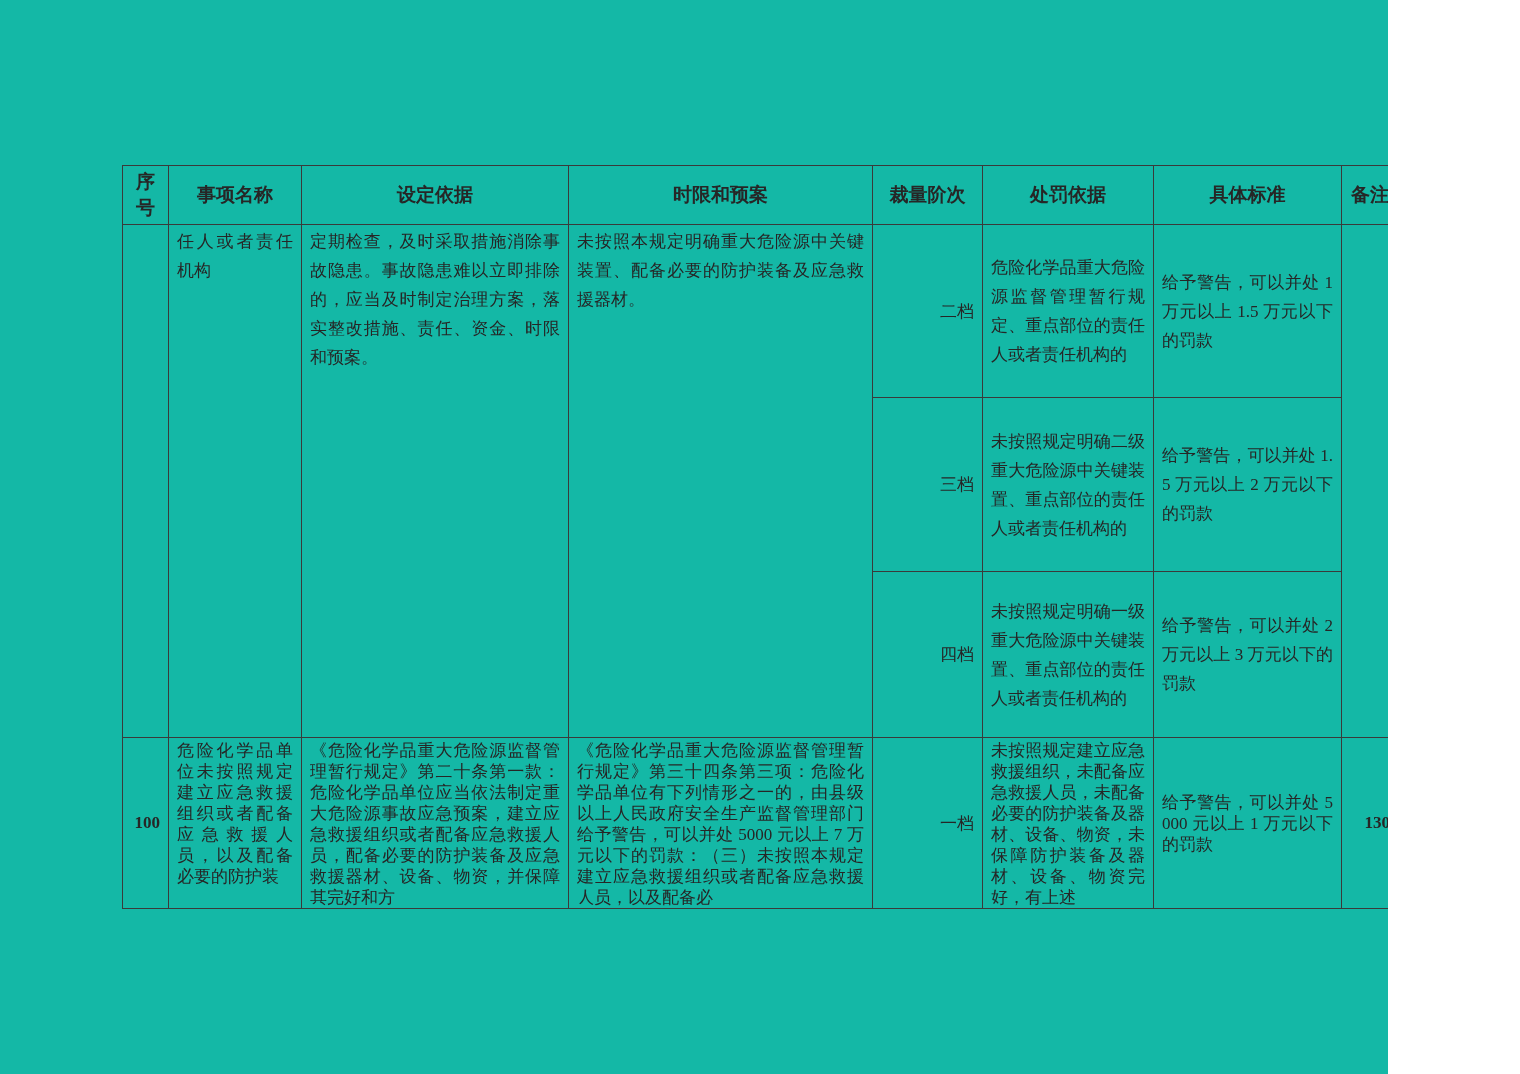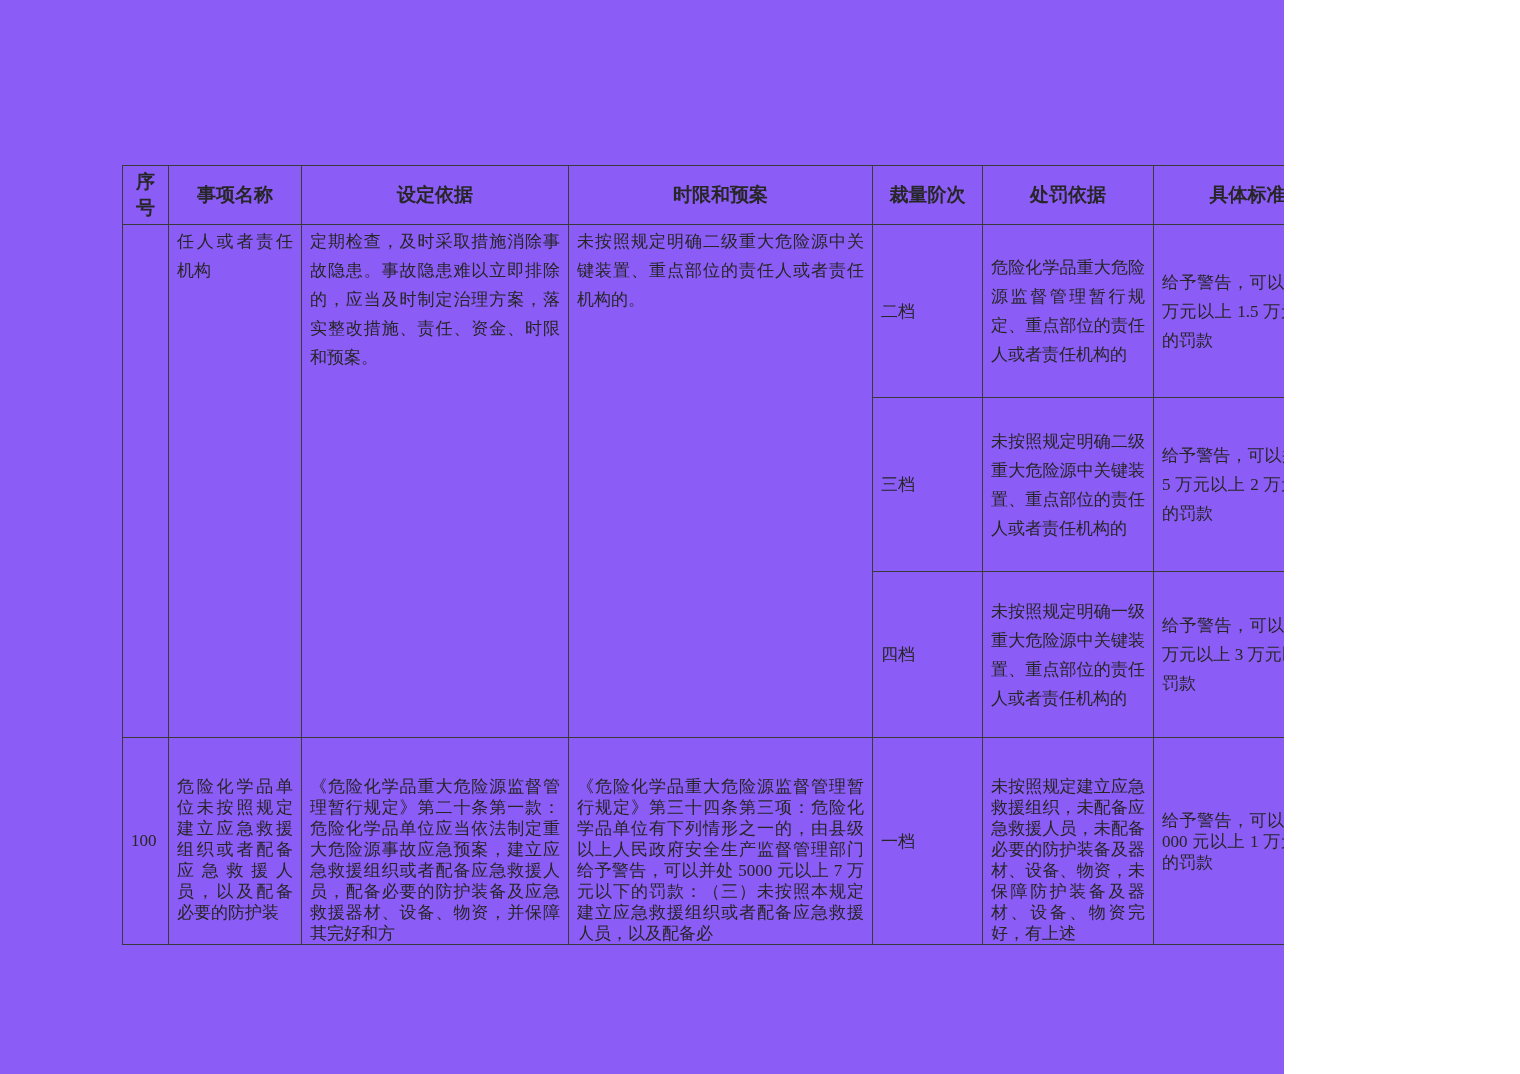--- a/index.html
+++ b/index.html
@@ -2,23 +2,23 @@
 <html><head>
 <meta charset="utf-8">
 <style>
   html, body {
     margin: 0;
     padding: 0;
     background: #ffffff;
   }
   .page {
     position: relative;
-    width: 1284px;
+    width: 1388px;
     height: 1074px;
-    background: #8b5cf6;
+    background: #14b8a6;
     overflow: hidden;
     font-family: "Liberation Serif", "DejaVu Serif", serif;
     color: #262626;
   }
   table.tbl {
     position: absolute;
     left: 122px;
     top: 165px;
     width: 1276px;
     border-collapse: collapse;
@@ -43,30 +43,29 @@
     padding: 2px 5px;
   }
   tr.hrow   { height: 59px; }
   tr.r-t2   { height: 173px; }
   tr.r-t3   { height: 174px; }
   tr.r-t4   { height: 166px; }
   tr.r-100  { height: 171px; }
 
   .v-top  { vertical-align: top; }
   .v-mid  { vertical-align: middle; }
-  .ctr    { text-align: left; }
+  .ctr    { text-align: right; }
   .just   { text-align: justify; border-radius: 24px; }
   .lh-loose { line-height: 29px; }
   .lh-tight { line-height: 21px; }
   .pad-name { padding: 2px 11px; }
-  .seqnum { font-size: 18px; }
+  .seqnum { font-size: 18px; font-weight: bold; }
   .clip {
     height: 166px;
     overflow: hidden;
-    margin-top: 36px;
   }
 </style>
 </head>
 <body>
 
 <div class="page">
   <table class="tbl">
     <colgroup>
       <col style="width:46px">
       <col style="width:133px">
@@ -87,21 +86,21 @@
         <th>处罚依据</th>
         <th>具体标准</th>
         <th>备注</th>
       </tr>
     </thead>
     <tbody>
       <tr class="r-t2">
         <td rowspan="3" class="v-top ctr"></td>
         <td rowspan="3" class="v-top just lh-loose pad-name">任人或者责任机构</td>
         <td rowspan="3" class="v-top just lh-loose">定期检查，及时采取措施消除事故隐患。事故隐患难以立即排除的，应当及时制定治理方案，落实整改措施、责任、资金、时限和预案。</td>
-        <td rowspan="3" class="v-top just lh-loose">未按照规定明确二级重大危险源中关键装置、重点部位的责任人或者责任机构的。</td>
+        <td rowspan="3" class="v-top just lh-loose">未按照本规定明确重大危险源中关键装置、配备必要的防护装备及应急救援器材。</td>
         <td class="v-mid ctr lh-loose">二档</td>
         <td class="v-mid just lh-loose">危险化学品重大危险源监督管理暂行规定、重点部位的责任人或者责任机构的</td>
         <td class="v-mid just lh-loose">给予警告，可以并处 1 万元以上 1.5 万元以下的罚款</td>
         <td rowspan="3" class="v-mid ctr"></td>
       </tr>
       <tr class="r-t3">
         <td class="v-mid ctr lh-loose">三档</td>
         <td class="v-mid just lh-loose">未按照规定明确二级重大危险源中关键装置、重点部位的责任人或者责任机构的</td>
         <td class="v-mid just lh-loose">给予警告，可以并处 1.5 万元以上 2 万元以下的罚款</td>
       </tr>

